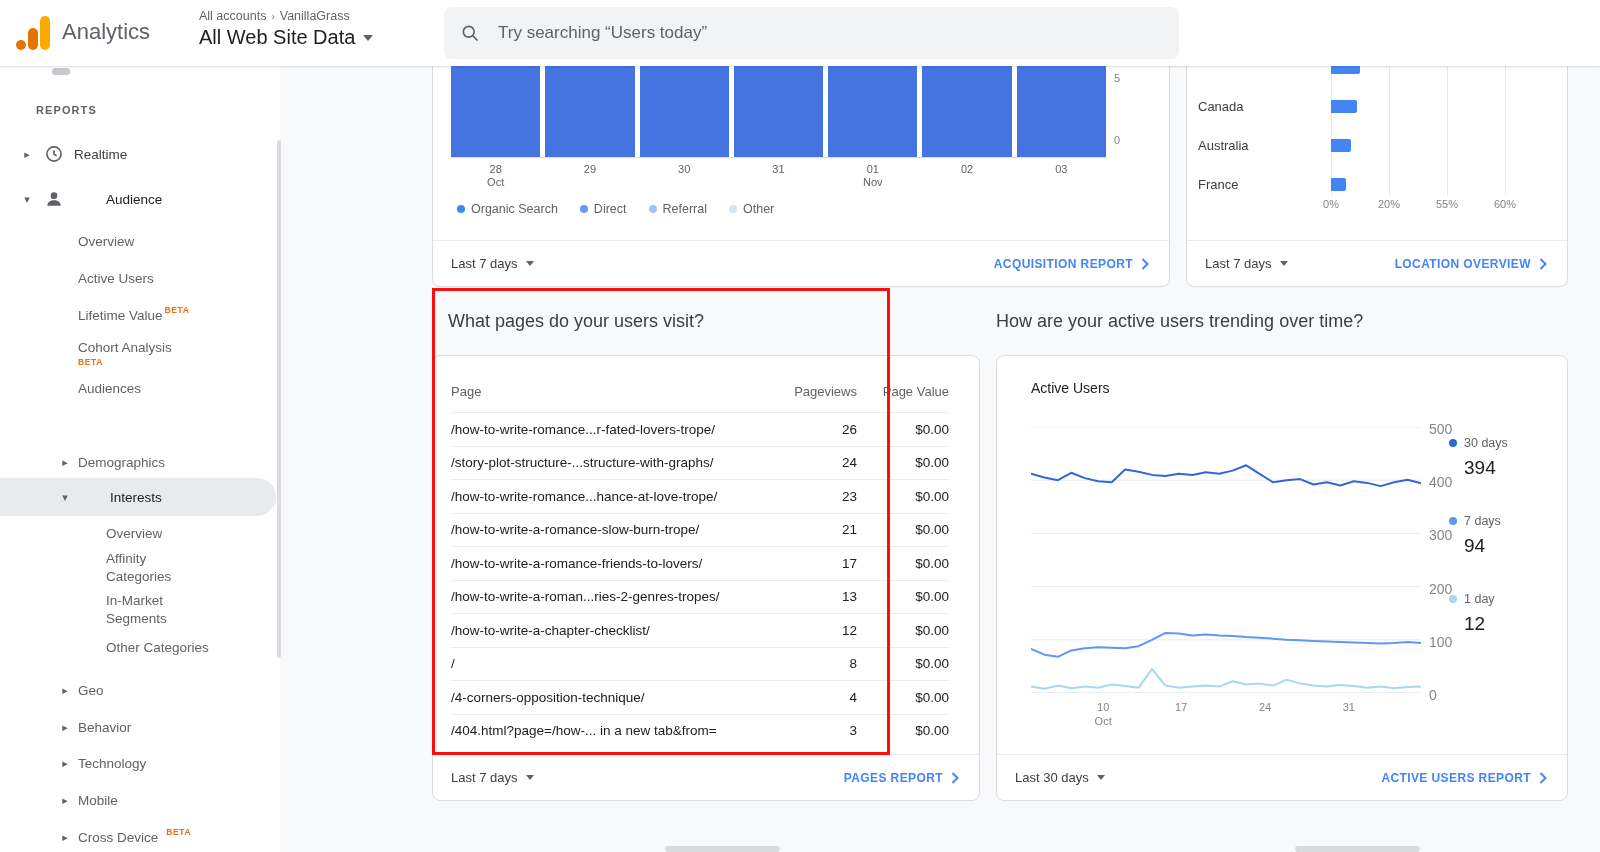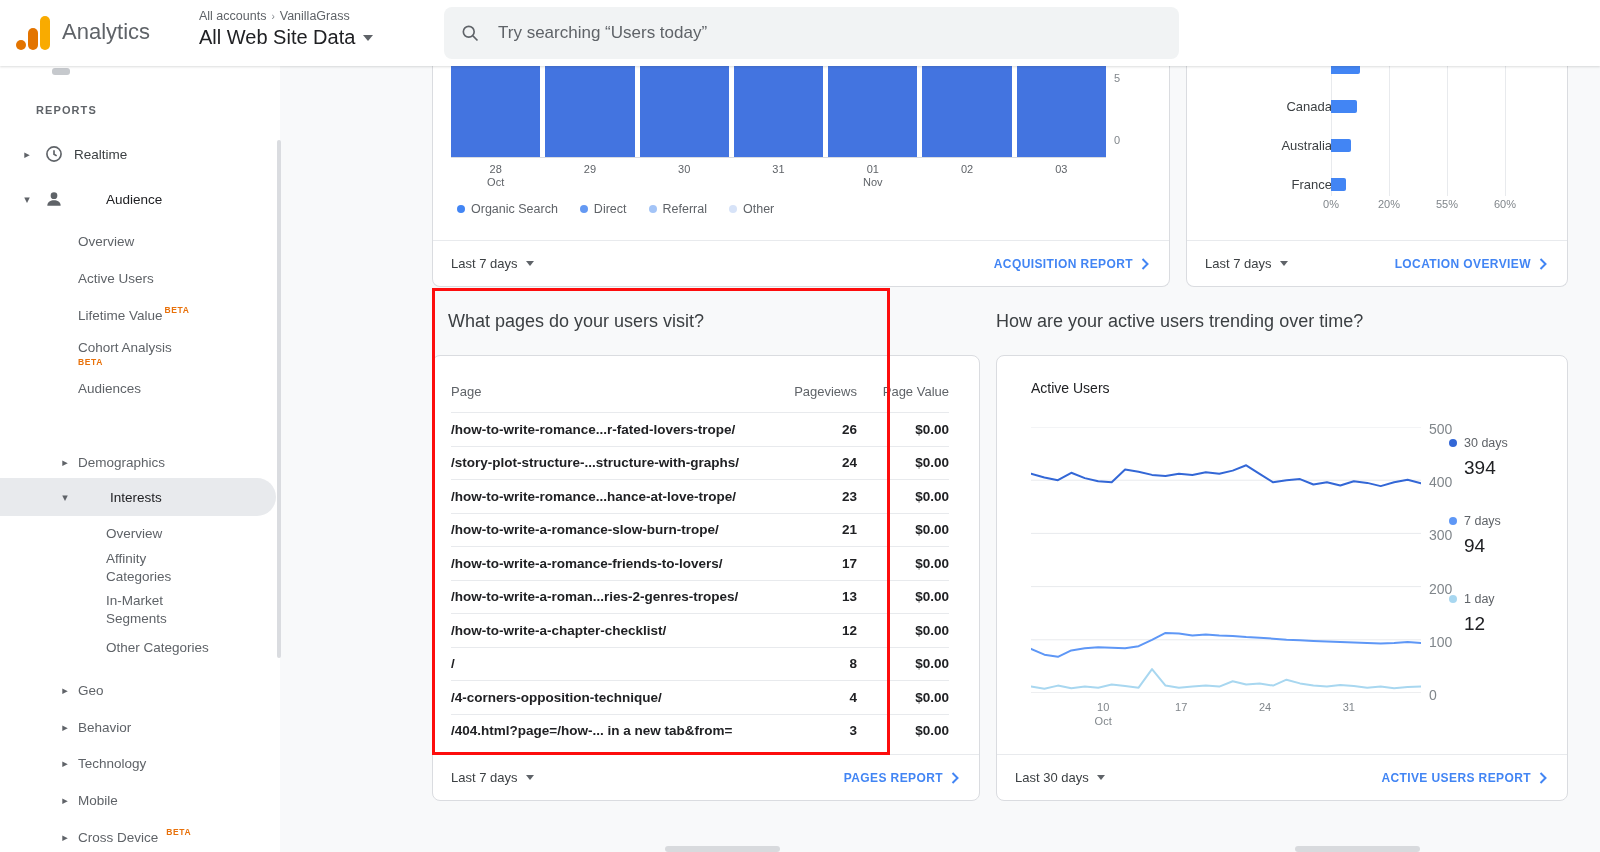--- a/index.html
+++ b/index.html
@@ -68,35 +68,35 @@
   .acq-xticks .xtick { flex:1; text-align:center; font-size:11px; color:#5f6368; white-space:pre-line; line-height:13px; }
   .acq-legend { position:absolute; left:24px; top:136px; display:flex; align-items:center; gap:22px; }
   .leg-item { display:flex; align-items:center; gap:6px; }
   .leg-dot { width:8px; height:8px; border-radius:50%; display:inline-block; }
   .leg-lbl { font-size:12.5px; color:#5f6368; }
 
   
   .loc-card { left:1186px; top:66px; width:382px; height:221px; }
   .loc-chart { position:absolute; left:0; top:0; right:0; height:150px; overflow:hidden; }
   .vgrid { position:absolute; top:0; width:1px; height:130px; background:#e8eaed; }
-  .loc-label { position:absolute; left:17px; width:134px; height:39px; line-height:39px; text-align:right; padding-right:6px; font-size:13px; color:#3c4043; }
+  .loc-label { position:absolute; left:11px; width:134px; height:39px; line-height:39px; padding-right:6px; font-size:13px; color:#3c4043; }
   .loc-bar { position:absolute; left:144px; height:13px; border-radius:0 2px 2px 0; }
   .loc-xtick { position:absolute; top:132px; width:40px; text-align:center; font-size:11px; color:#80868b; }
 
   
   .q-title { position:absolute; font-size:18px; color:#3c4043; z-index:5; }
 
   
   .pages-card { left:432px; top:355px; width:548px; height:446px; }
   .ptable { position:absolute; left:18px; right:30px; top:14px; }
   .thead { display:flex; align-items:center; height:42px; font-size:13px; color:#5f6368; }
   .c-page { flex:1; text-align:left; }
   .c-num { width:100px; text-align:right; }
   .c-val { width:92px; }
-  .trow { display:flex; align-items:center; height:33.5px; border-top:1px solid #e8eaed; font-size:13.5px; color:#202124;font-weight:bold; }
+  .trow { display:flex; align-items:center; height:33.5px; border-top:1px solid #e8eaed; font-size:13.5px; color:#202124; }
 
   
   .au-card { left:996px; top:355px; width:572px; height:446px; }
   .au-title { position:absolute; left:34px; top:24px; font-size:14px; color:#202124; }
   .au-svg { position:absolute; left:34px; top:71px; }
   .au-ytick { position:absolute; left:432px; width:34px; font-size:14px; color:#80868b; }
   .au-xticks { position:absolute; left:34px; top:344px; width:390px; height:30px; }
   .au-xtick { position:absolute; width:44px; text-align:center; font-size:11px; color:#80868b; white-space:pre-line; line-height:14px; }
   .au-legend { position:absolute; left:452px; top:80px; }
   .au-leg { margin-bottom:35px; }

